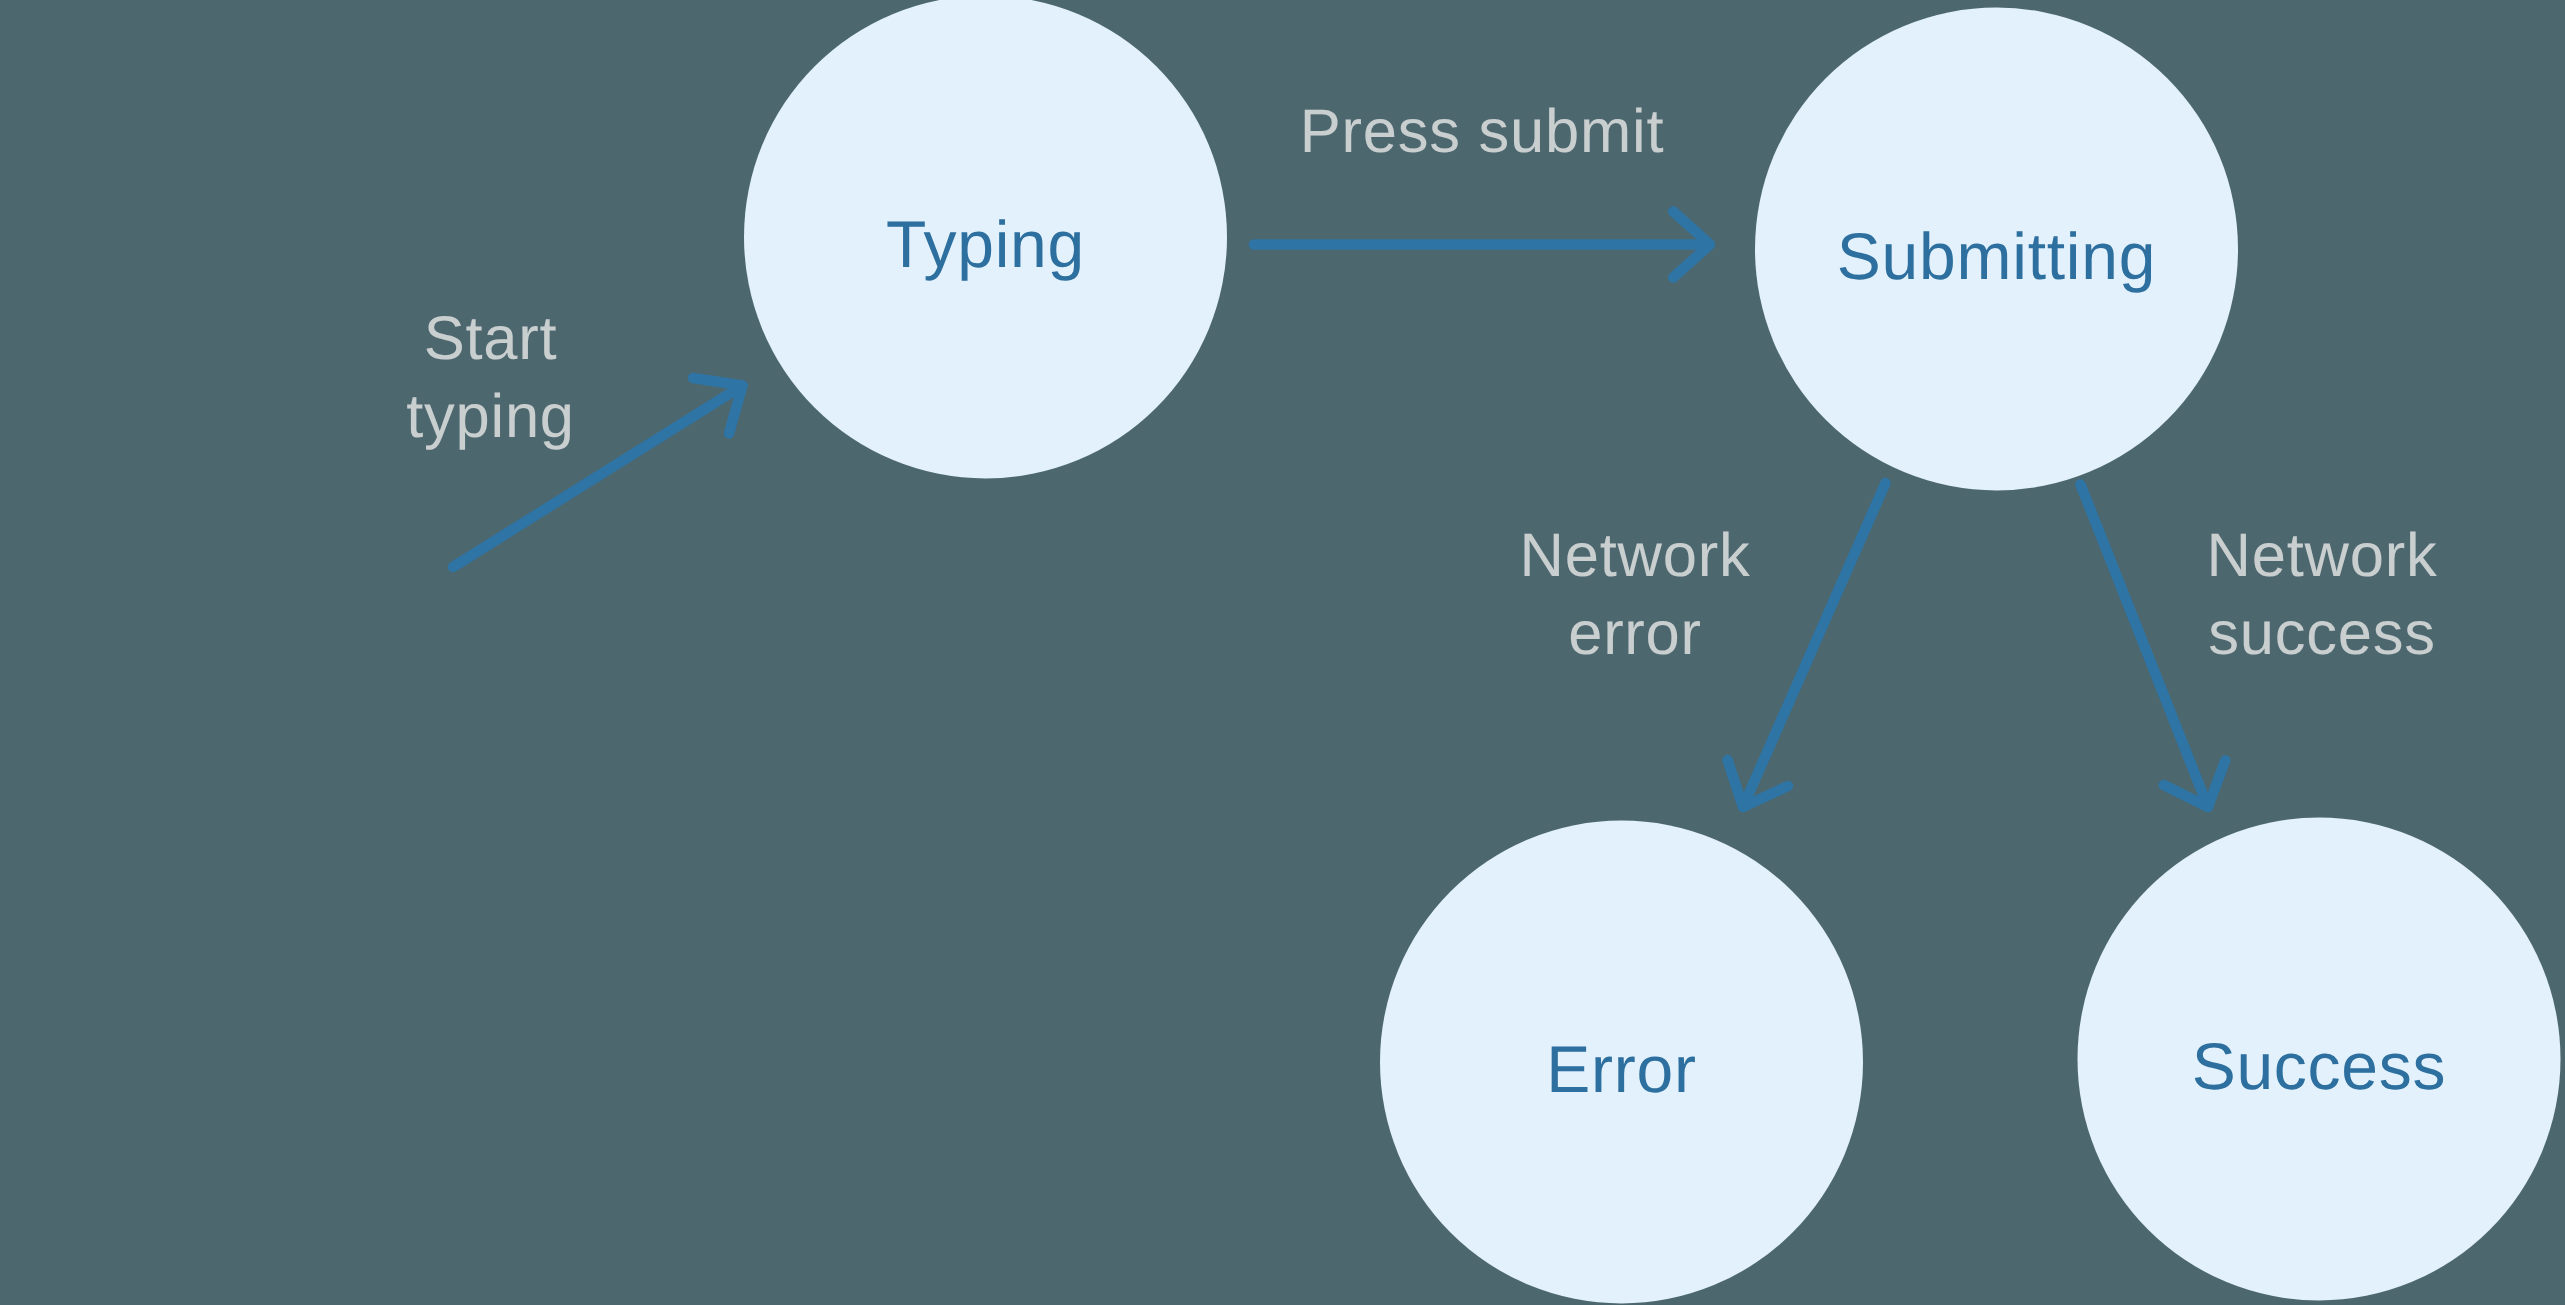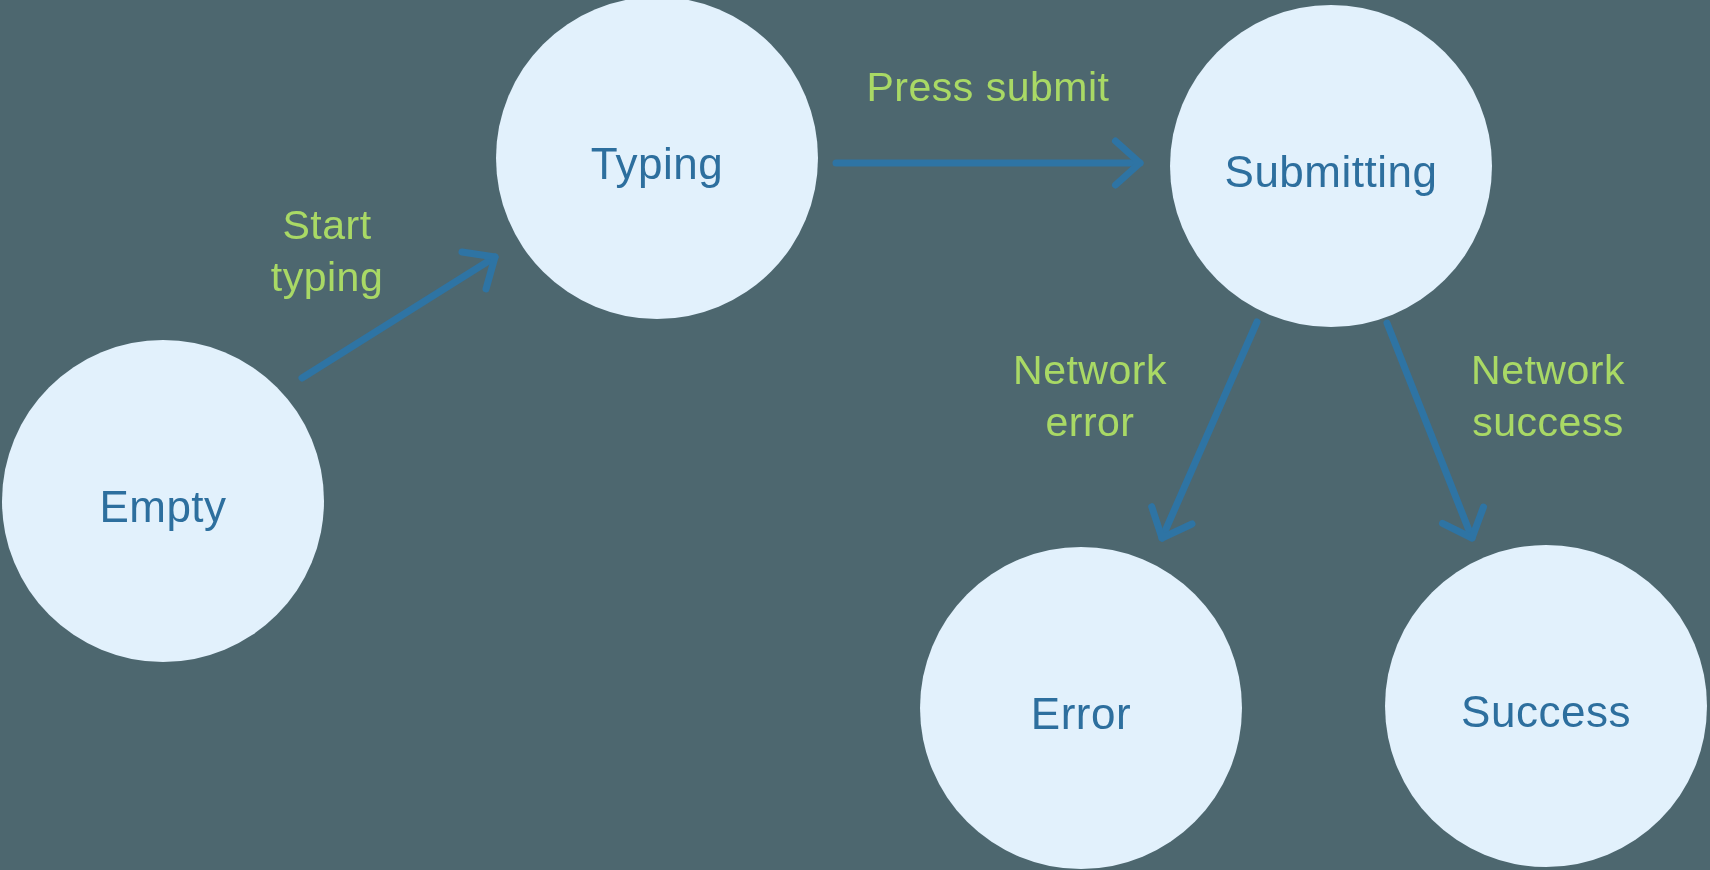--- a/index.html
+++ b/index.html
@@ -43,21 +43,21 @@
   .node-typing     { left: 496px;  top: -3px;  }
   .node-submitting { left: 1170px; top: 5px; text-align: right;   }
   .node-error      { left: 920px;  top: 547px; }
   .node-success    { left: 1385px; top: 545px; }
   .edge-label {
     position: absolute;
     transform: translate(-50%, -50%);
     display: flex;
     flex-direction: column;
     text-align: center;
-    color: #bef264;
+    color: #e5e5e5;
     opacity: 0.82;
     font-size: 41px;
     line-height: 52px;
     letter-spacing: 0.5px;
     white-space: nowrap;
   }
   .label-start-typing    { left: 327px;  top: 251px; }
   .label-press-submit    { left: 988px;  top: 87px;  }
   .label-network-error   { left: 1090px; top: 396px; }
   .label-network-success { left: 1548px; top: 396px; }
@@ -79,23 +79,20 @@
     <g>
       <line x1="1257" y1="322" x2="1162" y2="538"></line>
       <polyline points="1192,524 1162,538 1151.7,506.7"></polyline>
     </g>
     <g>
       <line x1="1387" y1="323" x2="1472" y2="538"></line>
       <polyline points="1483.5,507 1472,538 1442.5,523.3"></polyline>
     </g>
   </svg>
 
-  <div class="node node-empty">
-    <span class="node-label">Empty</span>
-  </div>
   <div class="node node-typing">
     <span class="node-label">Typing</span>
   </div>
   <div class="node node-submitting">
     <span class="node-label">Submitting</span>
   </div>
   <div class="node node-error">
     <span class="node-label">Error</span>
   </div>
   <div class="node node-success">

